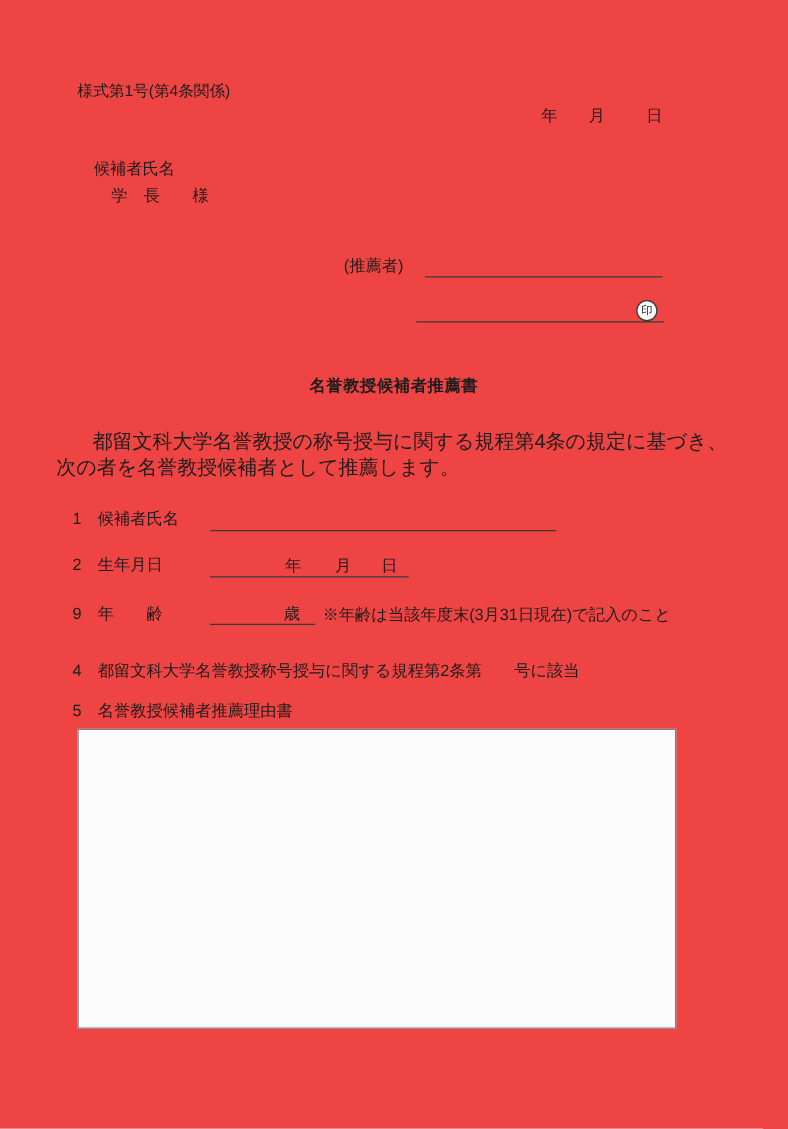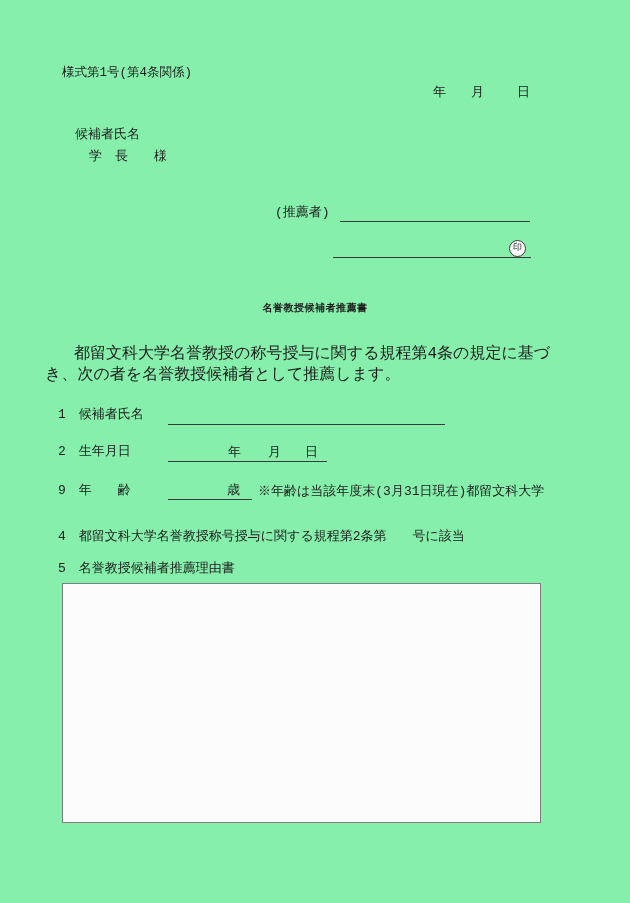--- a/index.html
+++ b/index.html
@@ -1,21 +1,21 @@
 <!DOCTYPE html>
 <html lang="ja"><head>
 <meta charset="utf-8">
 <style>
   html,body { margin:0; padding:0; background:#e8e8e8; }
   .page {
     position: relative;
     width: 630px; height: 903px;
     margin: 0 auto;
-    background: #86efac;
-    font-family: Liberation Mono, monospace;
+    background: #ef4444;
+    font-family: Liberation Sans, sans-serif;
     color: #1c1c1c;
     font-size: 13px;
     overflow: hidden;
   }
   .abs { position: absolute; white-space: pre; line-height: 16px; }
 
   .form-number { left:62px; top:65px; font-size:12.5px; }
 
   .date-row span { position:absolute; top:0; }
   .date-row { top:85px; left:0; width:100%; height:16px; }
@@ -33,21 +33,21 @@
   .seal {
     position:absolute; right:5px; bottom:0px;
     width:15px; height:15px;
     border:1px solid #3a3a3a; border-radius:50%;
     font-size:9px; line-height:15px; text-align:center;
     background:#fcfcfc;
   }
 
   .doc-title {
     left:0; top:301px; width:100%;
-    text-align:center; font-weight:bold; font-size:10px;
+    text-align:center; font-weight:bold; font-size:13px;
     letter-spacing:0.5px;
   }
 
   .paragraph {
     left:45px; top:344px; width:537px;
     line-height:20.5px; text-indent:13px;
     white-space:normal; font-size:16px;
   }
 
   .item-label { left:58px; }
@@ -102,20 +102,20 @@
 
   <div class="abs item-label i2">2　生年月日</div>
   <div class="abs fill-line line-2">
     <span class="ymd-y">年</span>
     <span class="ymd-m">月</span>
     <span class="ymd-d">日</span>
   </div>
 
   <div class="abs item-label i3">9　年　　齢</div>
   <div class="abs fill-line line-3">歳</div>
-  <div class="abs age-note">※年齢は当該年度末(3月31日現在)都留文科大学</div>
+  <div class="abs age-note">※年齢は当該年度末(3月31日現在)で記入のこと</div>
 
   <div class="abs item-label i4">4　都留文科大学名誉教授称号授与に関する規程第2条第　　号に該当</div>
 
   <div class="abs item-label i5">5　名誉教授候補者推薦理由書</div>
   <div class="reason-box"></div>
 
 </div>
 
 </body></html>

